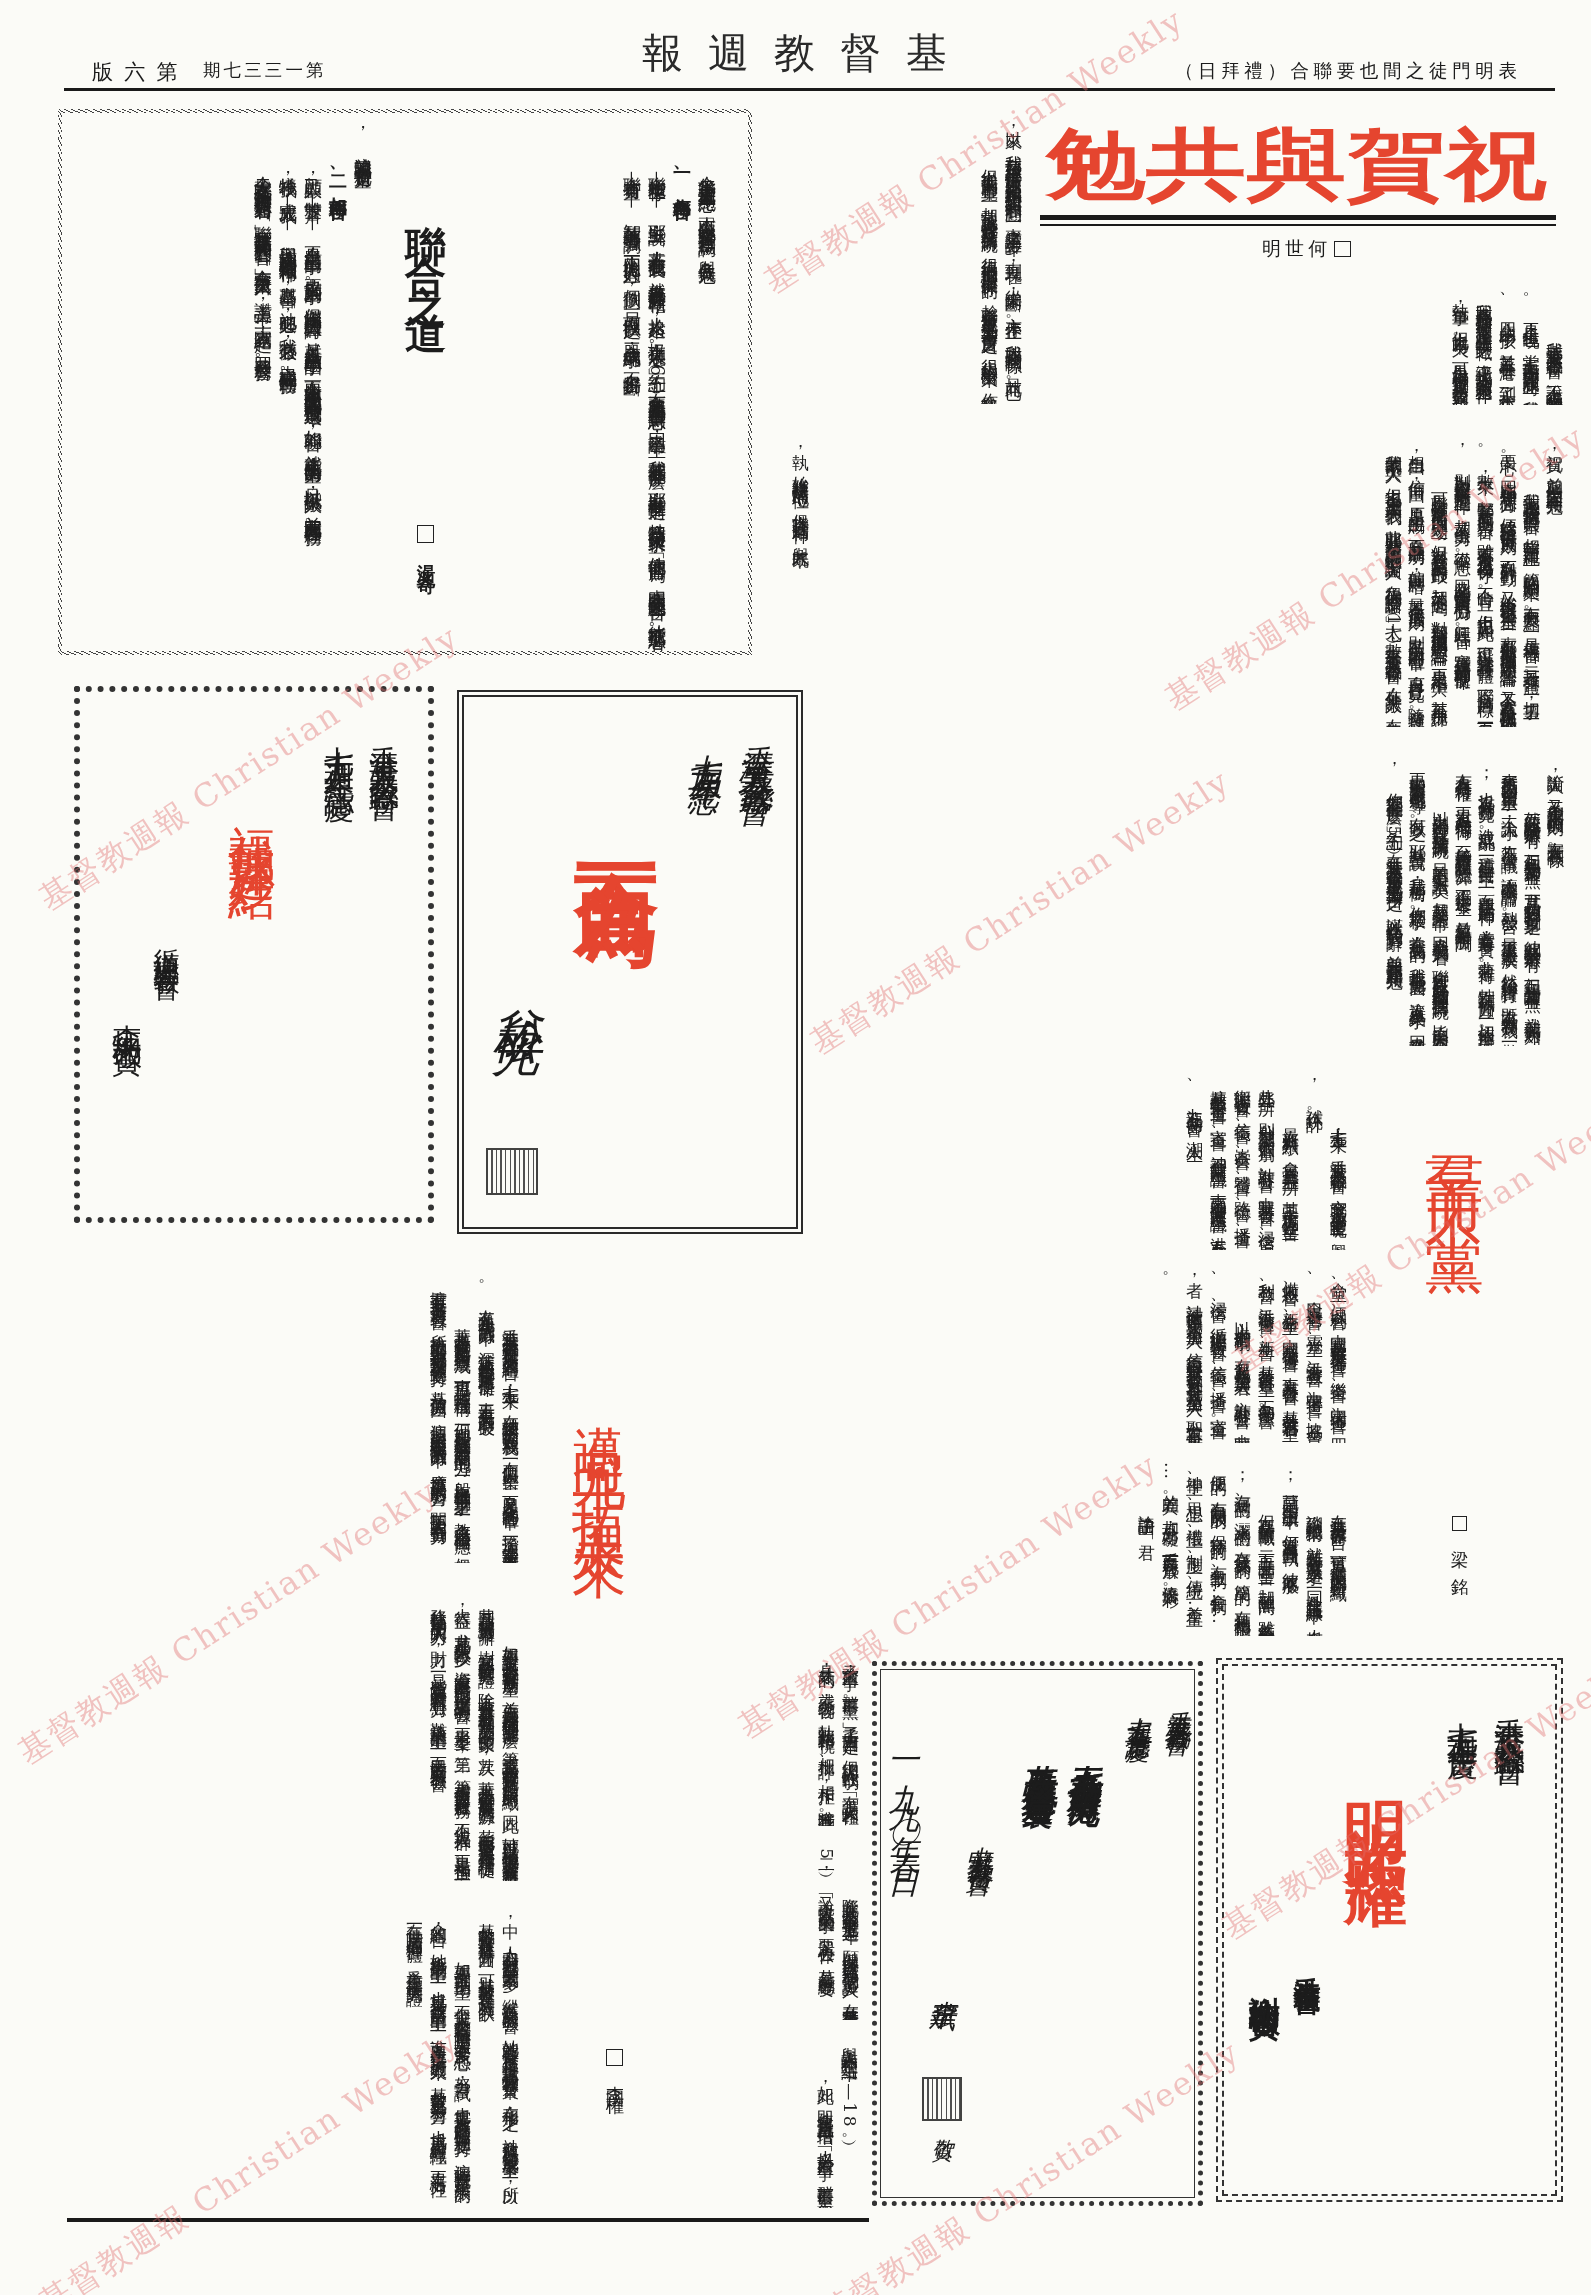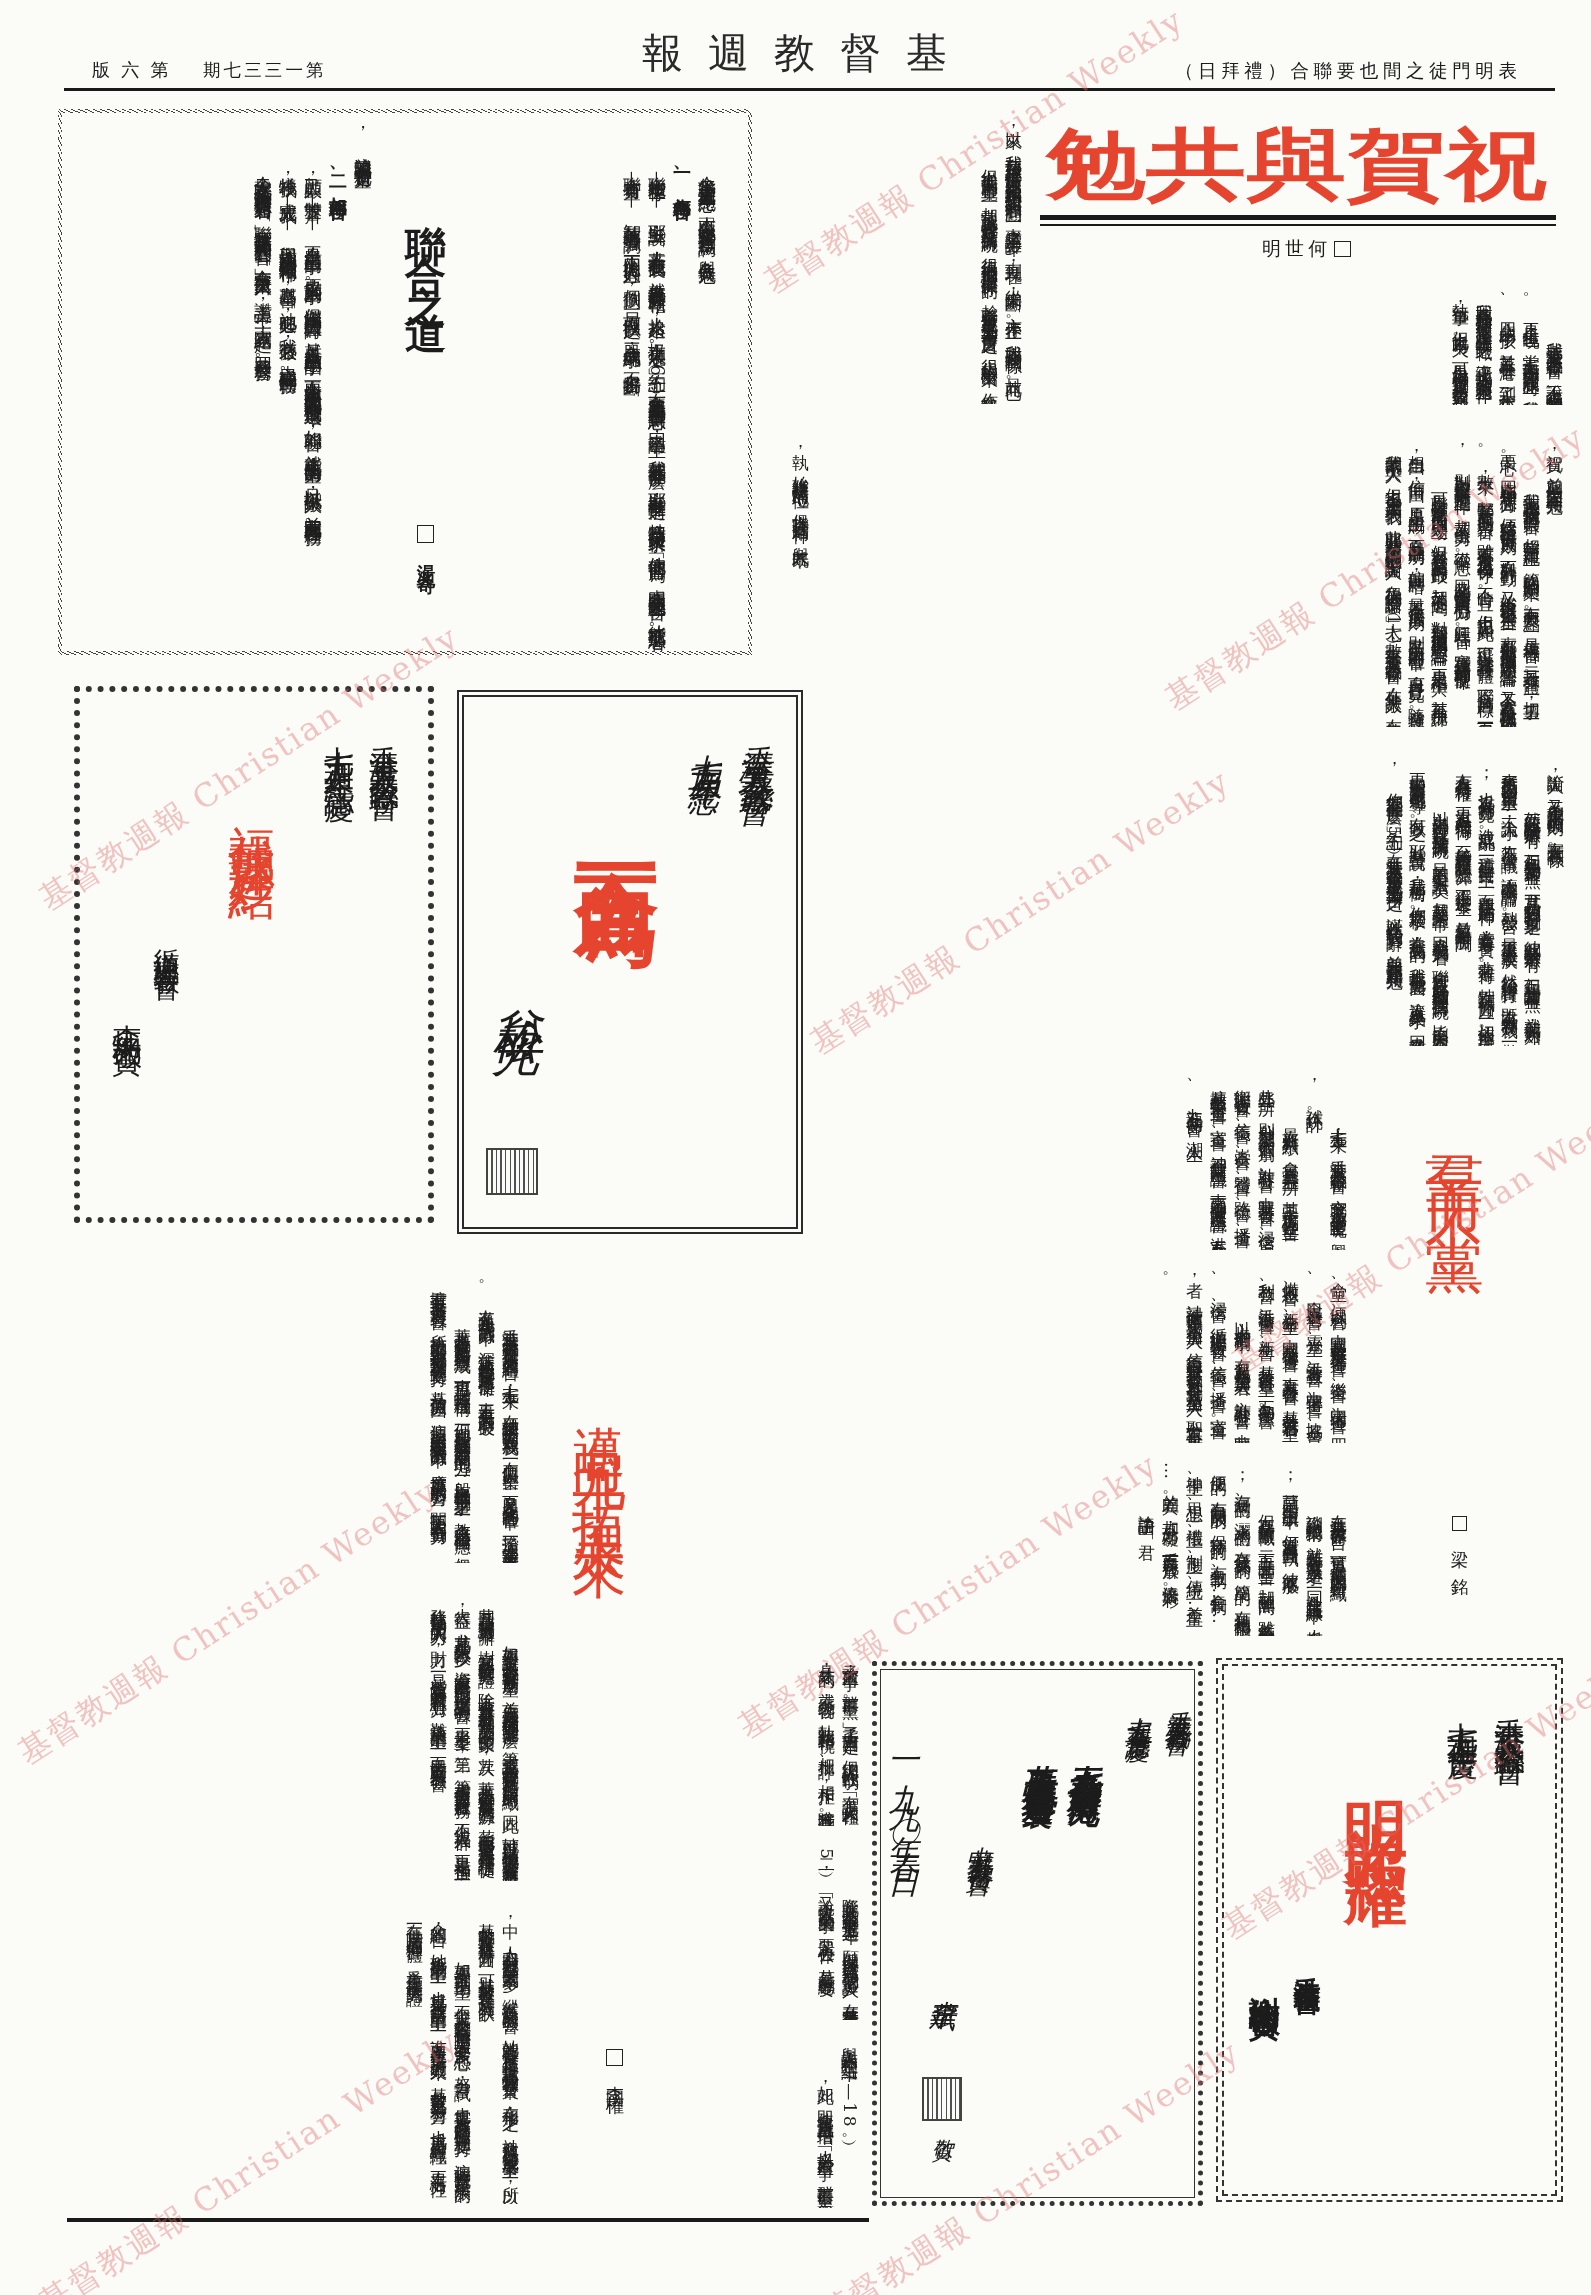--- a/index.html
+++ b/index.html
@@ -43,21 +43,21 @@
   .wm { position: absolute; color: rgba(226,110,110,0.40); font-family: "DejaVu Serif", serif;
         font-size: 32px; transform: rotate(-33deg); transform-origin: left top;
         white-space: nowrap; letter-spacing: 2.1px; }
 </style>
 </head>
 <body>
 
 <div id="page">
 
   <div class="abs rtl" style="left:642px;top:26px;font-size:41px;letter-spacing:25px;color:#2a2a2a;">基督教週報</div>
-  <div class="abs rtl" style="left:92px;top:58px;font-size:18px;letter-spacing:11.3px;">第六版</div>
+  <div class="abs rtl" style="left:92px;top:58px;font-size:21px;letter-spacing:11.3px;">第六版</div>
   <div class="abs rtl" style="left:203px;top:58px;font-size:17.5px;letter-spacing:3.1px;font-family:Liberation Mono, monospace;">第一三三七期</div>
   <div class="abs rtl" style="left:1175px;top:58px;font-size:18.5px;letter-spacing:4.6px;">表明門徒之間也要聯合（禮拜日）</div>
   <div class="rule" style="left:64px;top:88px;width:1491px;height:3.1px;"></div>
 
   <div class="abs rtl red" style="left:1046px;top:126px;font-size:77px;font-weight:700;line-height:77px;transform:scaleX(1.3);transform-origin:left top;">祝賀與共勉</div>
   <div class="rule" style="left:1040px;top:215px;width:516px;height:4.6px;"></div>
   <div class="rule" style="left:1040px;top:224px;width:516px;height:1.5px;"></div>
   <div class="abs rtl" style="left:1262px;top:236px;font-size:19px;letter-spacing:4.1px;">
     <span class="sq" style="width:16.5px;height:16.5px;margin-left:3.1px;vertical-align:-2.1px;"></span><span>何世明</span>
   </div>

